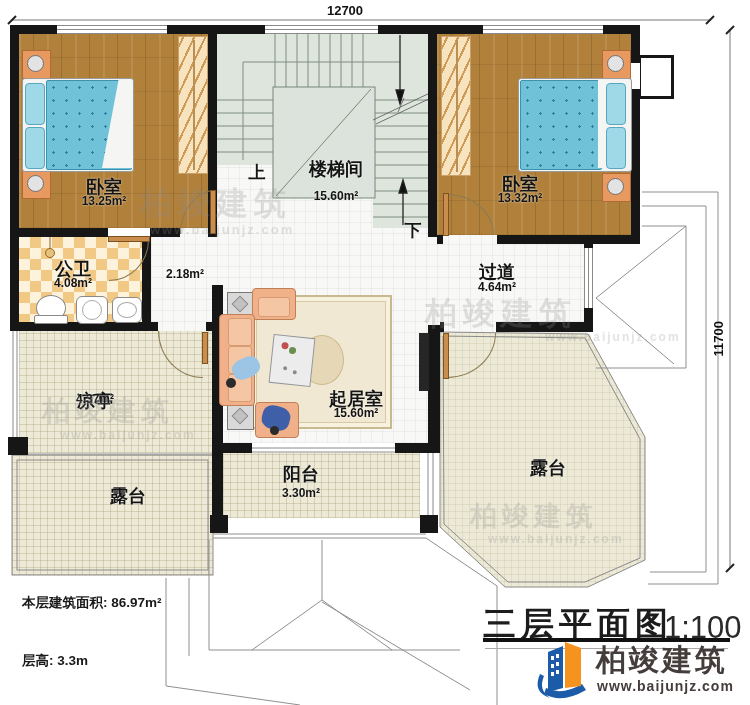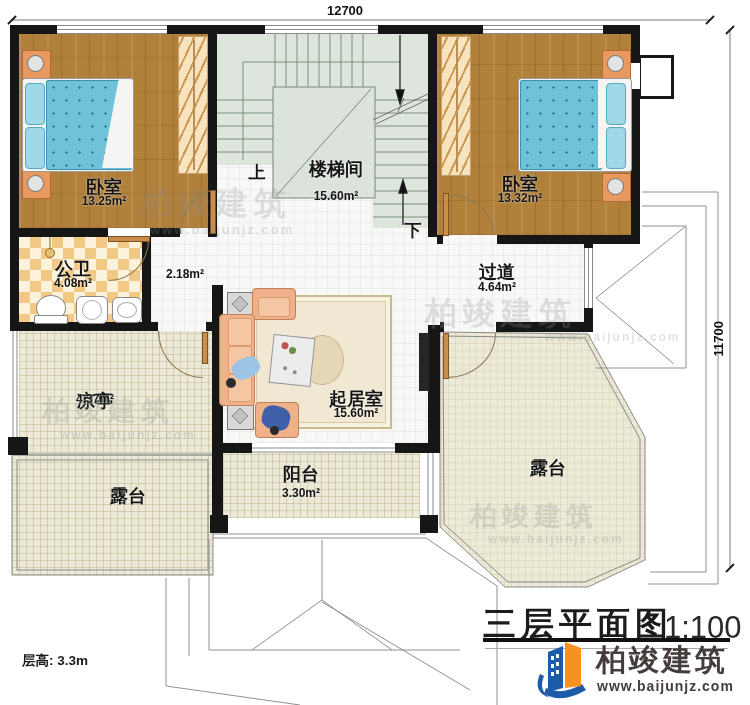--- a/index.html
+++ b/index.html
@@ -289,20 +289,21 @@
 
   <div class="wm" style="left:140px;top:182px;font-size:32px;letter-spacing:6px">柏竣建筑</div>
   <div class="wm" style="left:150px;top:222px;font-size:13px;letter-spacing:2px">www.baijunjz.com</div>
   <div class="wm" style="left:425px;top:292px;font-size:32px;letter-spacing:6px">柏竣建筑</div>
   <div class="wm" style="left:545px;top:330px;font-size:12px;letter-spacing:2px">www.baijunjz.com</div>
   <div class="wm" style="left:42px;top:392px;font-size:28px;letter-spacing:5px">柏竣建筑</div>
   <div class="wm" style="left:60px;top:428px;font-size:12px;letter-spacing:2px">www.baijunjz.com</div>
   <div class="wm" style="left:470px;top:498px;font-size:27px;letter-spacing:5px">柏竣建筑</div>
   <div class="wm" style="left:488px;top:532px;font-size:12px;letter-spacing:2px">www.baijunjz.com</div>
 
+  <div class="info" style="left:22px;top:594px">本层建筑面积: 86.97m²</div>
   <div class="info" style="left:22px;top:652px">层高: 3.3m</div>
 
   <div class="titlecn" style="left:483px;top:602px">三层平面图</div>
   <div class="titlescale" style="left:664px;top:610px">1:100</div>
   <div class="abs" style="left:483px;top:638px;width:247px;height:4px;background:#111"></div>
   <div class="abs" style="left:485px;top:648px;width:243px;height:1px;background:#aaa"></div>
 
   <svg class="abs" style="left:530px;top:636px" width="64" height="66" viewBox="0 0 64 66">
     <path d="M10,38 Q2,56 20,62 Q8,54 14,40 Z" fill="#1c5ba8"></path>
     <path d="M14,58 Q32,68 56,54 L52,48 Q32,60 16,52 Z" fill="#1c5ba8"></path>

